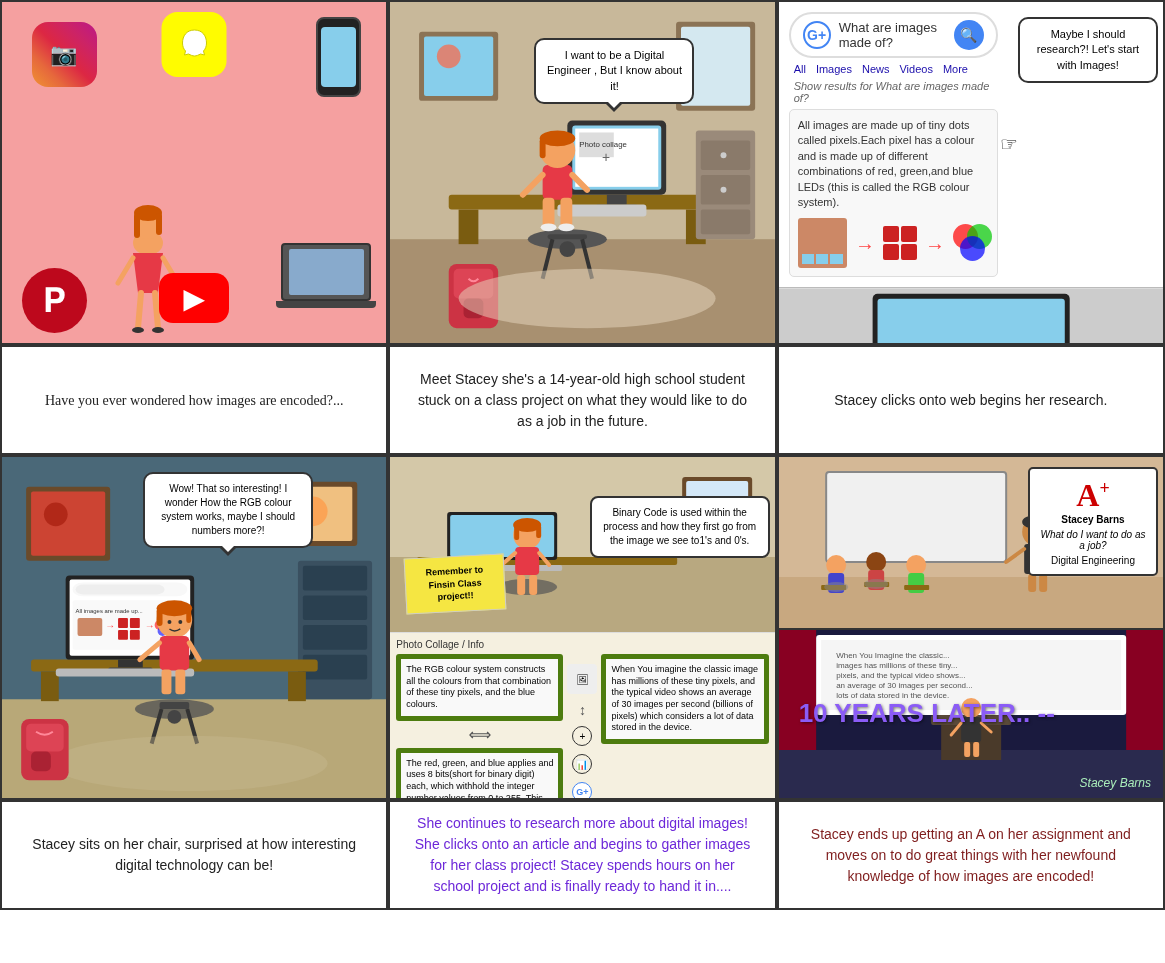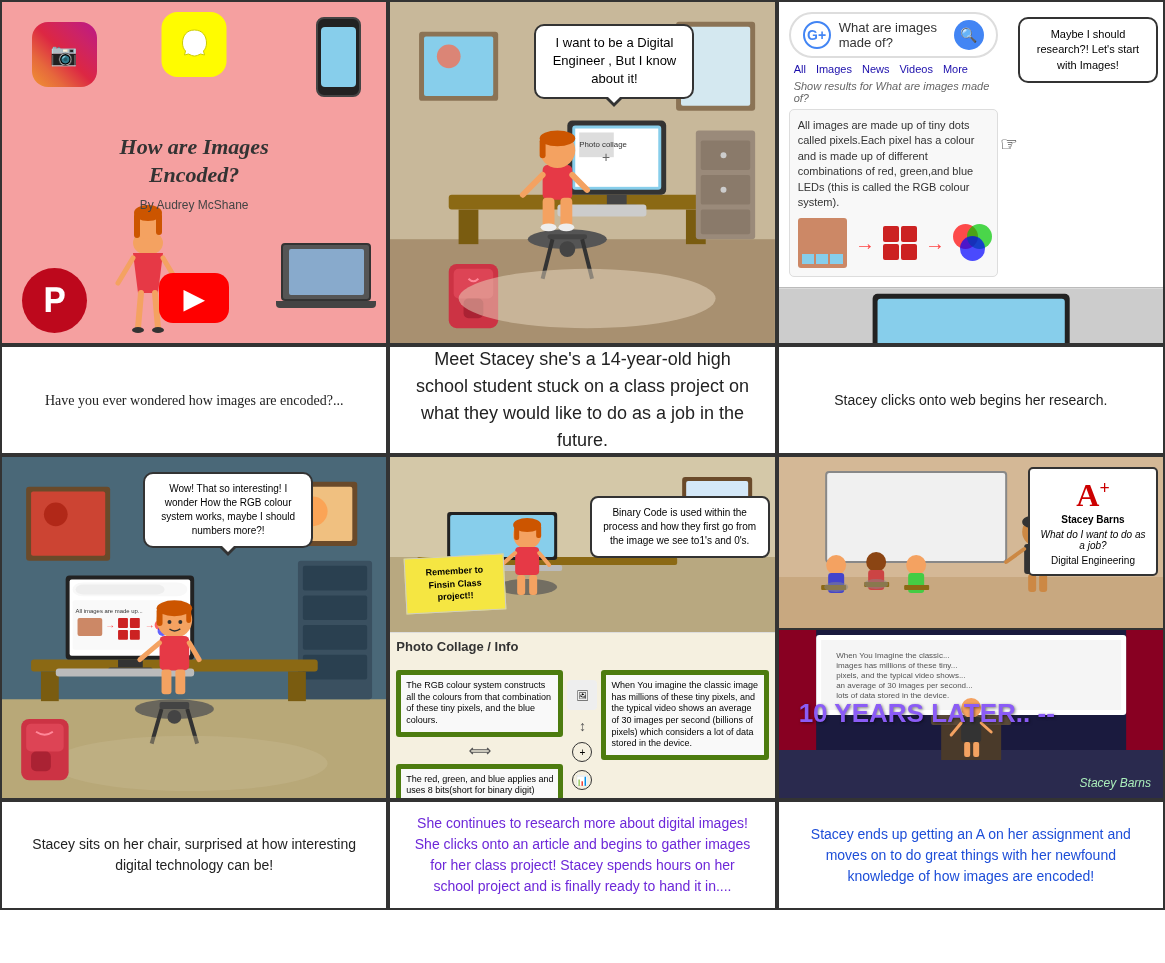--- a/index.html
+++ b/index.html
@@ -282,24 +282,24 @@
       width: 140px;
       background: white;
       border: 2px solid #333;
       border-radius: 5px;
       padding: 10px;
       text-align: center;
     }
 
     
     .section-label {
-      font-size: 13px;
-      font-weight: bold;
+      font-size: 10px;
+      font-weight: normal;
       color: #333;
-      margin-bottom: 16px;
+      margin-bottom: 4px;
     }
 
     .icon-circle {
       width: 20px;
       height: 20px;
       border-radius: 50%;
       border: 1.5px solid #333;
       display: flex;
       align-items: center;
       justify-content: center;
@@ -346,24 +346,20 @@
     <div class="social-icon snapchat-icon" style="display:flex;align-items:center;justify-content:center;">
       <svg width="40" height="40" viewBox="0 0 40 40">
           <path d="M20 5 C12 5 8 11 8 18 C8 21 9 24 11 26 L10 30 L14 29 C16 30 18 31 20 31 C22 31 24 30 26 29 L30 30 L29 26 C31 24 32 21 32 18 C32 11 28 5 20 5Z" fill="white" stroke="#cccc00" stroke-width="1"></path>
         </svg>
     </div>
 
     <div style="position:absolute;top:15px;right:25px;width:45px;height:80px;background:#222;border-radius:8px;border:2px solid #444;">
       <div style="width:35px;height:60px;background:#87CEEB;margin:8px auto;border-radius:4px;"></div>
     </div>
 
-    <div class="title-text">
-      <h1 style="font-family:'Comic Sans MS',cursive;font-size:22px;color:#333;font-style:italic;line-height:1.3;">How are Images Encoded?</h1>
-      <p style="font-size:12px;color:#444;margin-top:8px;">By Audrey McShane</p>
-    </div>
 
     <svg style="position:absolute;bottom:0;left:38%;transform:translateX(-50%);" width="80" height="160" viewBox="0 0 80 160">
 
       <ellipse cx="40" cy="60" rx="15" ry="12" fill="#f4a261"></ellipse>
       <circle cx="40" cy="42" r="14" fill="#f4a261"></circle>
 
       <ellipse cx="40" cy="30" rx="14" ry="8" fill="#cc5500"></ellipse>
       <rect x="26" y="30" width="6" height="25" rx="3" fill="#cc5500"></rect>
       <rect x="48" y="30" width="6" height="22" rx="3" fill="#cc5500"></rect>
 
@@ -451,21 +447,21 @@
 
       <rect x="155" y="198" width="12" height="30" fill="#f4a261" rx="4"></rect>
       <rect x="173" y="198" width="12" height="30" fill="#f4a261" rx="4"></rect>
 
       <ellipse cx="161" cy="228" rx="8" ry="4" fill="#eee"></ellipse>
       <ellipse cx="179" cy="228" rx="8" ry="4" fill="#eee"></ellipse>
 
       <ellipse cx="200" cy="300" rx="130" ry="30" fill="#e8d8c0" opacity="0.5"></ellipse>
     </svg>
     
-    <div class="speech-bubble bubble-down bubble-down-white" style="top:22px;left:50%;transform:translateX(-30%);width:160px;z-index:10;font-size:13px;">
+    <div class="speech-bubble bubble-down bubble-down-white" style="top:36px;left:50%;transform:translateX(-30%);width:160px;z-index:10;font-size:11px;">
       <span>I want to be a Digital Engineer , But I know about it!</span>
     </div>
   </div>
 
   <div class="panel panel-3" style="height:345px;flex:1;display:flex;flex-direction:column;">
 
     <div style="flex:1;padding:10px;position:relative;">
 
       <div class="speech-bubble" style="top:15px;right:5px;width:140px;border-radius:10px;font-size:11px;z-index:10;">
         <span>Maybe I should research?! Let's start with Images!</span>
@@ -539,21 +535,21 @@
     </div>
   </div>
 
 </div>
 
 <div class="panel-row">
   <div class="panel" style="height:110px;flex:1;display:flex;align-items:center;justify-content:center;padding:15px 20px;text-align:center;">
     <p style="font-size:14px;line-height:1.5;color:#222;font-family:Liberation Serif, serif;">Have you ever wondered how images are encoded?...</p>
   </div>
   <div class="panel" style="height:110px;flex:1;display:flex;align-items:center;justify-content:center;padding:15px 20px;text-align:center;">
-    <p style="font-size:18px;line-height:1.5;color:#222;">Meet Stacey she's a 14-year-old high school student stuck on a class project on what they would like to do as a job in the future.</p>
+    <p style="font-size:14px;line-height:1.5;color:#222;">Meet Stacey she's a 14-year-old high school student stuck on a class project on what they would like to do as a job in the future.</p>
   </div>
   <div class="panel" style="height:110px;flex:1;display:flex;align-items:center;justify-content:center;padding:15px 20px;text-align:center;">
     <p style="font-size:14px;line-height:1.5;color:#222;">Stacey clicks onto web begins her research.</p>
   </div>
 </div>
 
 <div class="panel-row">
 
   <div class="panel panel-4" style="height:345px;flex:1;">
     <svg width="100%" height="100%" viewBox="0 0 390 345" preserveAspectRatio="xMidYMid slice">
@@ -808,15 +804,15 @@
 </div>
 
 <div class="panel-row">
   <div class="panel" style="height:110px;flex:1;display:flex;align-items:center;justify-content:center;padding:15px 20px;text-align:center;">
     <p style="font-size:14px;line-height:1.5;color:#222;">Stacey sits on her chair, surprised at how interesting digital technology can be!</p>
   </div>
   <div class="panel" style="height:110px;flex:1;display:flex;align-items:center;justify-content:center;padding:15px 20px;text-align:center;">
     <p style="font-size:14px;line-height:1.5;color:#6d28d9;">She continues to research more about digital images! She clicks onto an article and begins to gather images for her class project! Stacey spends hours on her school project and is finally ready to hand it in....</p>
   </div>
   <div class="panel" style="height:110px;flex:1;display:flex;align-items:center;justify-content:center;padding:15px 20px;text-align:center;">
-    <p style="font-size:14px;line-height:1.5;color:#1d4ed8;">Stacey ends up getting an A on her assignment and moves on to do great things with her newfound knowledge of how images are encoded!</p>
+    <p style="font-size:14px;line-height:1.5;color:#7f1d1d;">Stacey ends up getting an A on her assignment and moves on to do great things with her newfound knowledge of how images are encoded!</p>
   </div>
 </div>
 
 </body></html>

